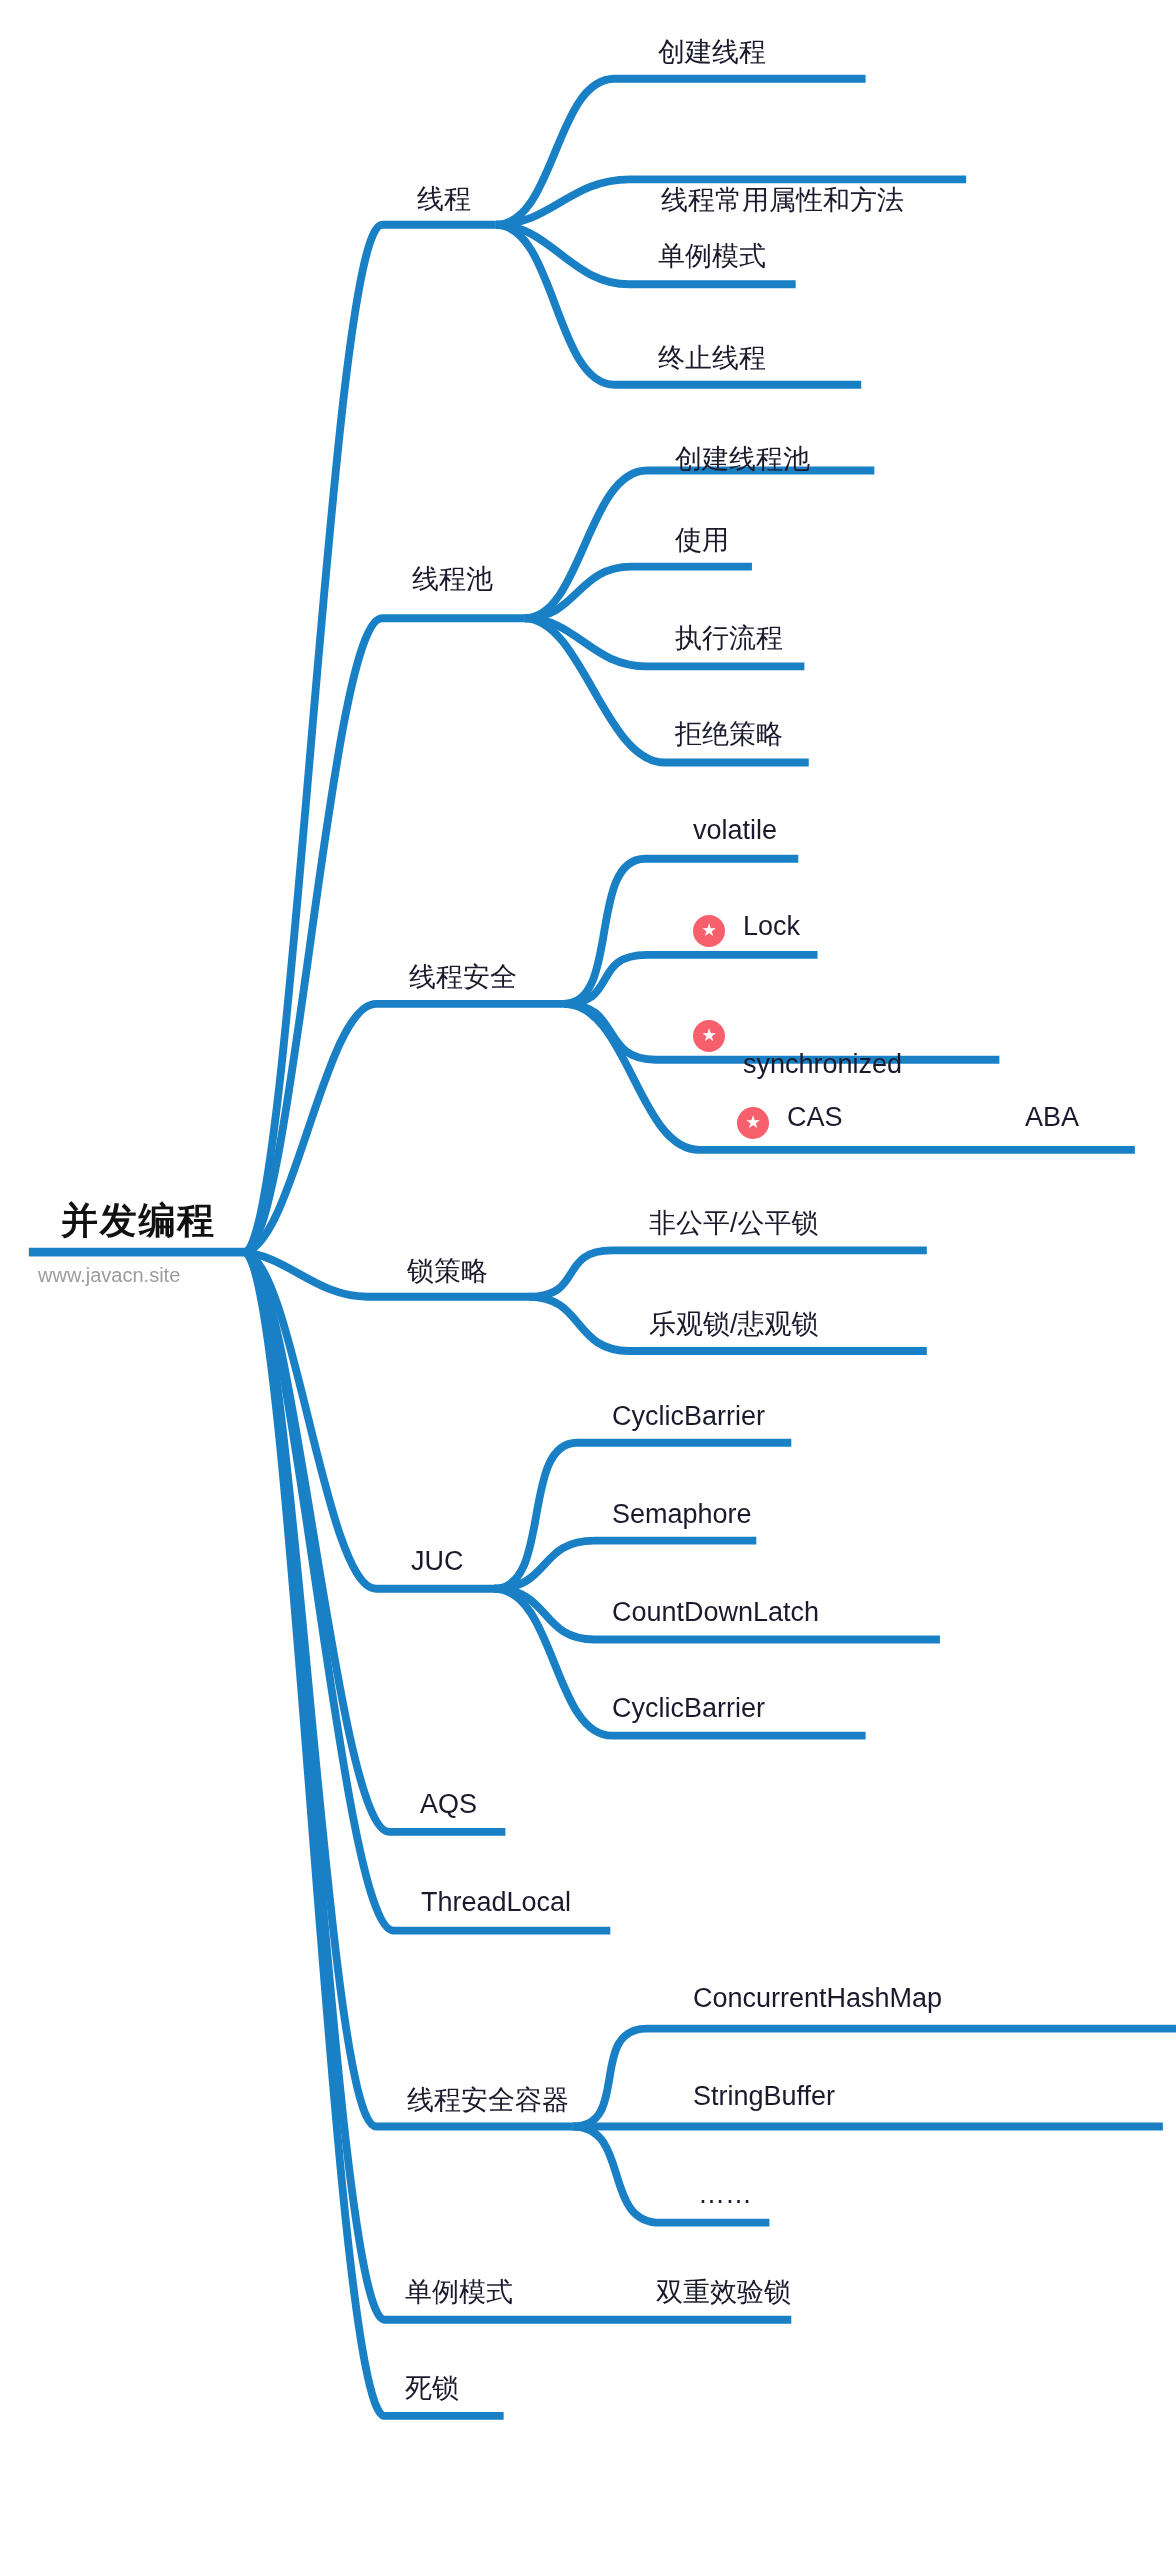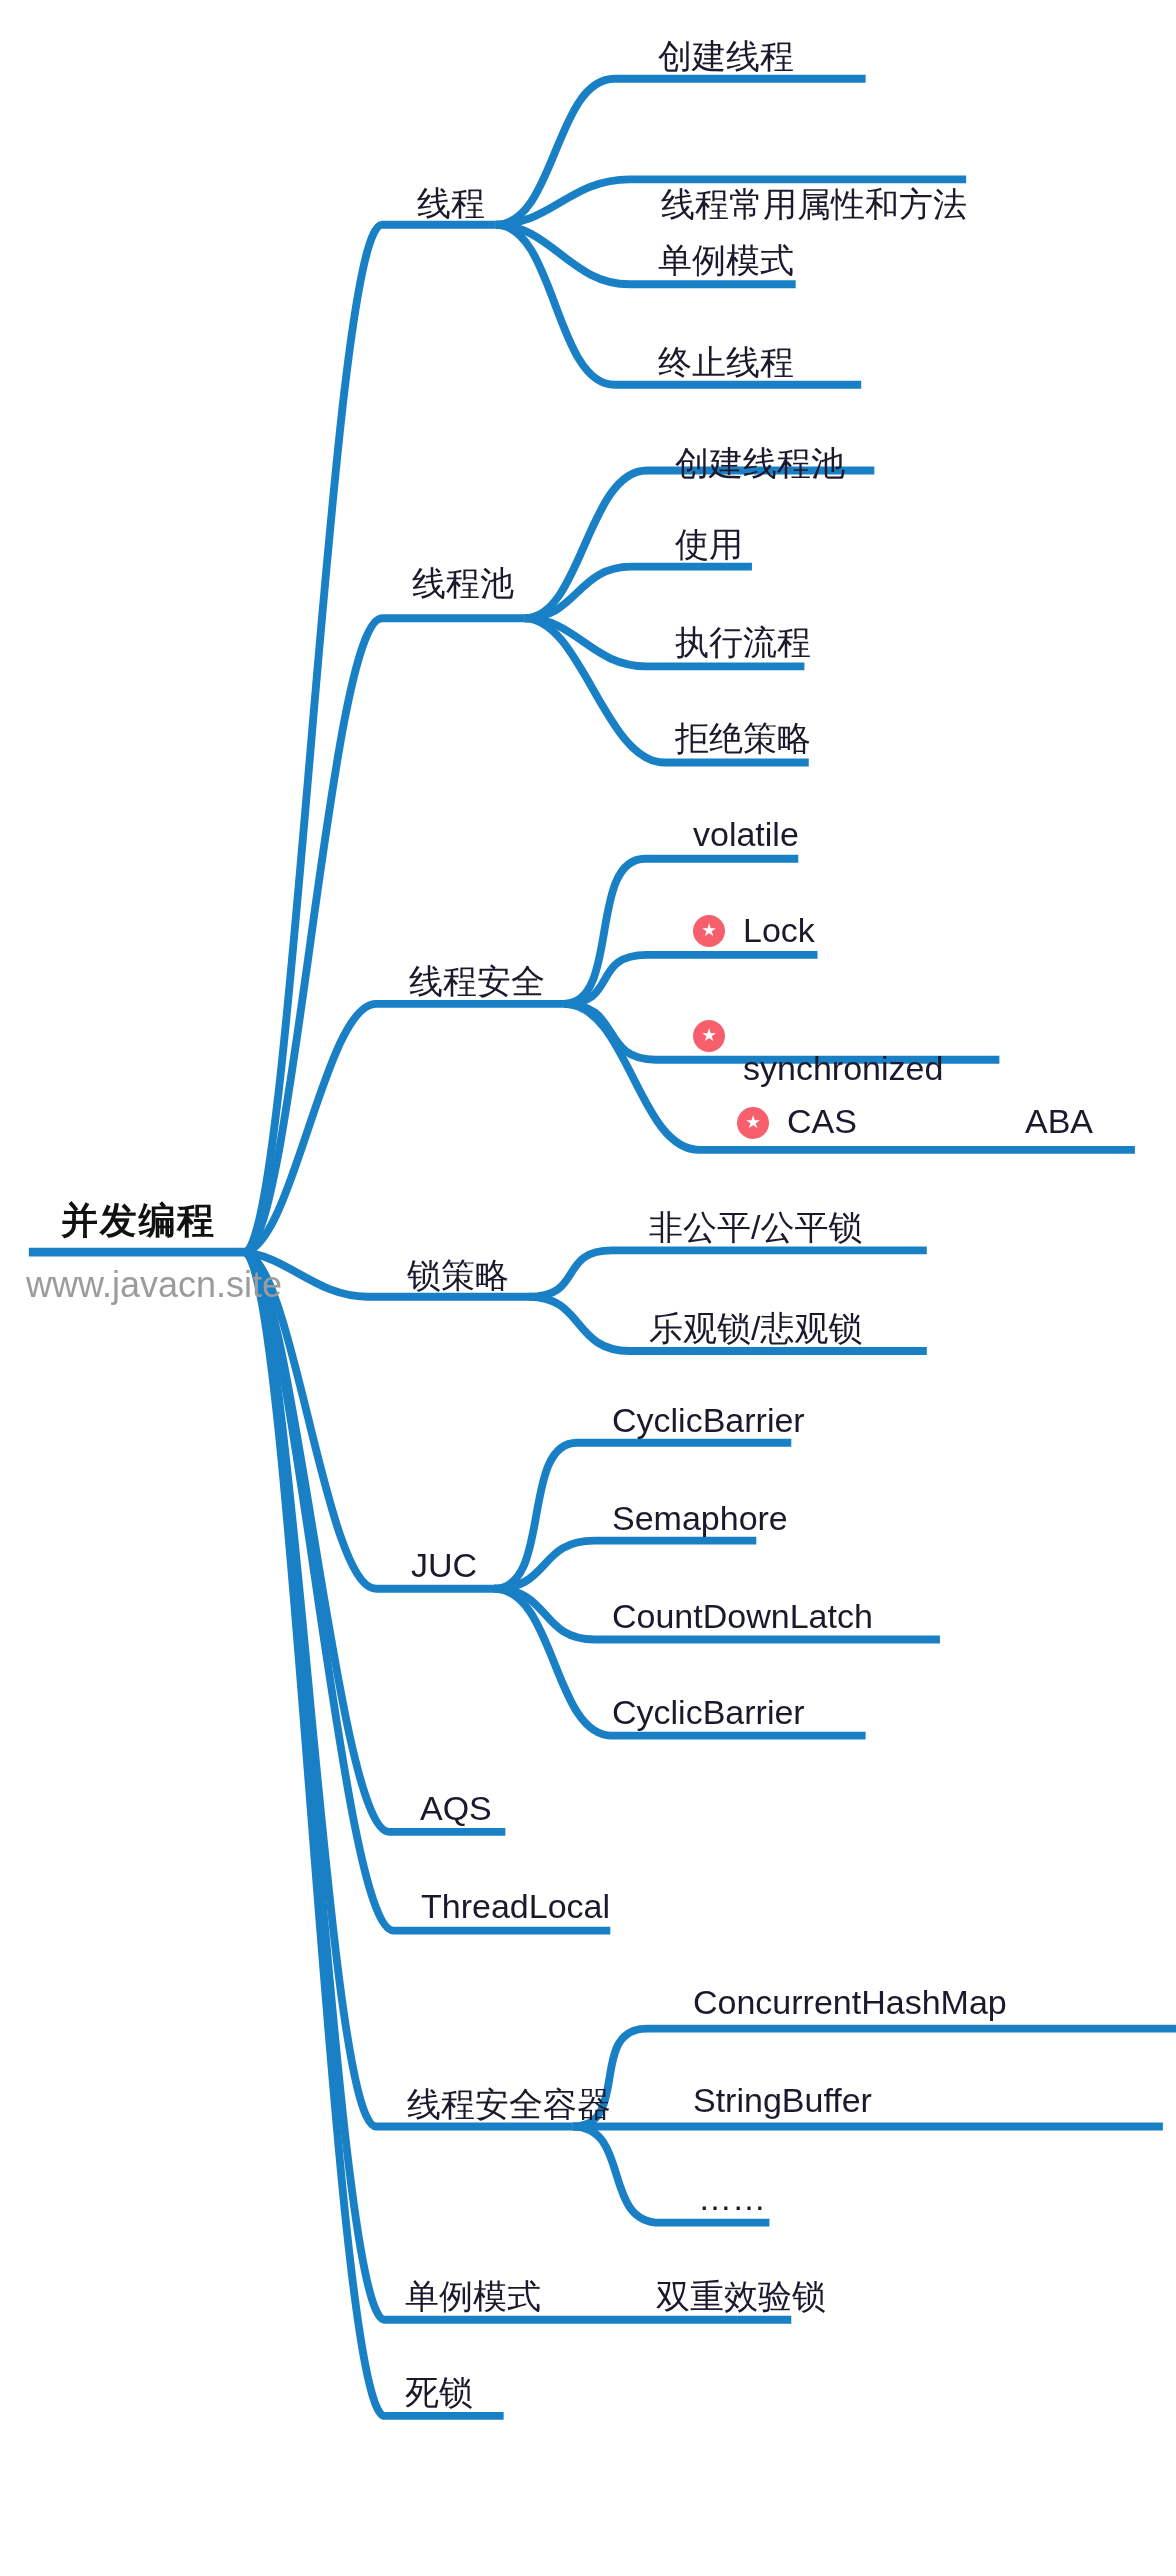--- a/index.html
+++ b/index.html
@@ -4,23 +4,23 @@
 <style>
   html,body{margin:0;padding:0;background:#ffffff;}
   .canvas{
     position:relative;width:1176px;height:2576px;overflow:hidden;background:#fff;
     font-family:"Liberation Sans","DejaVu Sans",sans-serif;
     --line:#1a80c6;--text:#1a1a2c;--wm:#9c9c9c;--badge:#f85f6d;
   }
   svg.wires{position:absolute;left:0;top:0;width:1176px;height:2576px;}
   svg.wires path{fill:none;stroke:var(--line);stroke-width:9;stroke-linejoin:round;}
   svg.wires path.thick{stroke-width:10;}
-  .lbl{position:absolute;white-space:nowrap;font-size:34px;line-height:1.15;color:var(--text);}
+  .lbl{position:absolute;white-space:nowrap;font-size:27px;line-height:1.15;color:var(--text);}
   .root-lbl{font-size:37px;font-weight:bold;color:#111111;letter-spacing:1.7px;}
-  .watermark{font-size:36px;color:var(--wm);}
+  .watermark{font-size:20px;color:var(--wm);margin-left:12px;}
   .badge{
     position:absolute;width:32px;height:32px;border-radius:50%;
     background:var(--badge);color:#ffffff;display:flex;align-items:center;justify-content:center;
     font-size:17.5px;line-height:1;
   }
 </style>
 </head>
 <body>
 
 <div class="canvas" style="--line: #1a80c6; --text: #1a1a2c; --wm: #9c9c9c; --badge: #f85f6d;">

